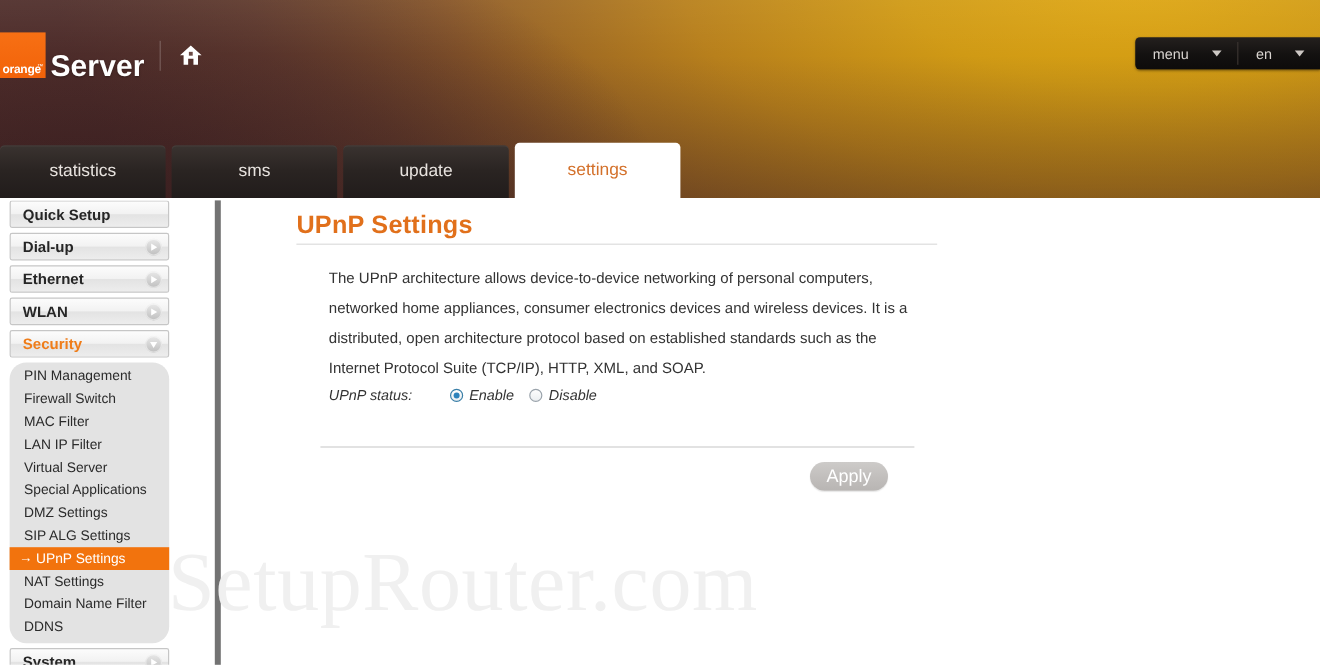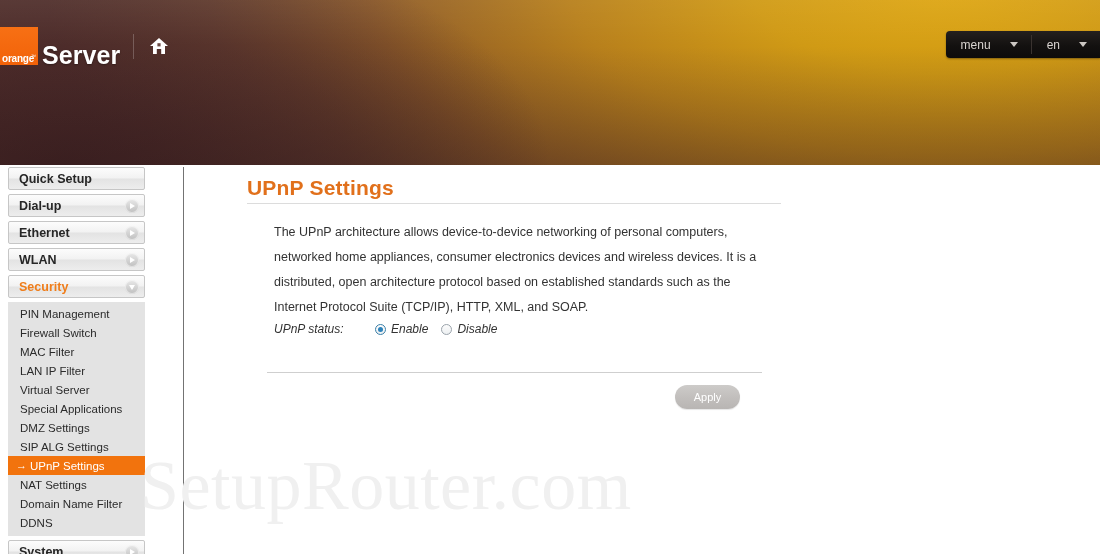--- a/index.html
+++ b/index.html
@@ -153,21 +153,21 @@
     box-shadow: none;
   }
 
   
   #sidebar {
     position: absolute;
     left: 0; top: 167px;
     width: 184px;
     height: 387px;
     background: #ffffff;
-    border-right: 1px solid #737373;
+    border-right: 5px solid #737373;
     box-sizing: border-box;
     overflow: hidden;
   }
   .nav-top {
     position: relative;
     margin: 0 38px 4px 8px;
     height: 23px;
     display: flex;
     align-items: center;
     border: 1px solid #c6c6c6;
@@ -208,20 +208,21 @@
     width: 0; height: 0;
     border-left: 3.5px solid transparent;
     border-right: 3.5px solid transparent;
     border-top: 5px solid #ffffff;
     margin-top: 1.5px;
   }
   #subnav {
     margin: 0 38px 4px 8px;
     background: #e3e3e3;
     padding: 2px 0 4px 0;
+    border-radius: 14px;
   }
   .nav-sub {
     height: 19px;
     display: flex;
     align-items: center;
     padding-left: 12px;
     font-size: 11.5px;
     color: #2b2b2b;
     cursor: pointer;
     position: relative;
@@ -312,21 +313,21 @@
     height: 1px;
     background: #cfcfcf;
   }
   #apply-button {
     position: absolute;
     left: 442px; top: 218px;
     width: 65px; height: 24px;
     border-radius: 12px;
     background: linear-gradient(to bottom, #cdcbc9 0%, #c2bfbd 50%, #b8b5b3 100%);
     color: #ffffff;
-    font-size: 11px;
+    font-size: 15px;
     display: flex;
     align-items: center;
     justify-content: center;
     border: none;
     cursor: pointer;
     box-shadow: 0 1px 1px rgba(0,0,0,0.10);
     font-family: "Liberation Sans", sans-serif;
   }
 
   
@@ -371,20 +372,34 @@
       <span>menu</span>
       <span class="caret-down"></span>
     </div>
     <div class="topmenu-sep"></div>
     <div class="topmenu-item">
       <span>en</span>
       <span class="caret-down"></span>
     </div>
   </div>
 
+  <div id="tabs">
+    <div class="tab">
+        <span>statistics</span>
+      </div>
+    <div class="tab">
+        <span>sms</span>
+      </div>
+    <div class="tab">
+        <span>update</span>
+      </div>
+    <div class="tab active">
+        <span>settings</span>
+      </div>
+  </div>
 </div>
 
 <div id="sidebar">
 
   <div class="nav-top">
     <span class="nav-top-label">Quick Setup</span>
   </div>
 
   <div class="nav-top">
     <span class="nav-top-label">Dial-up</span>

